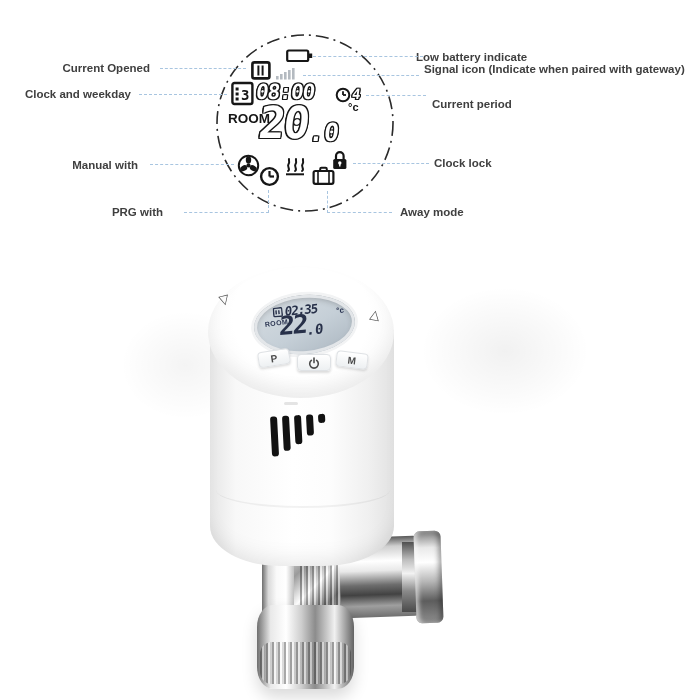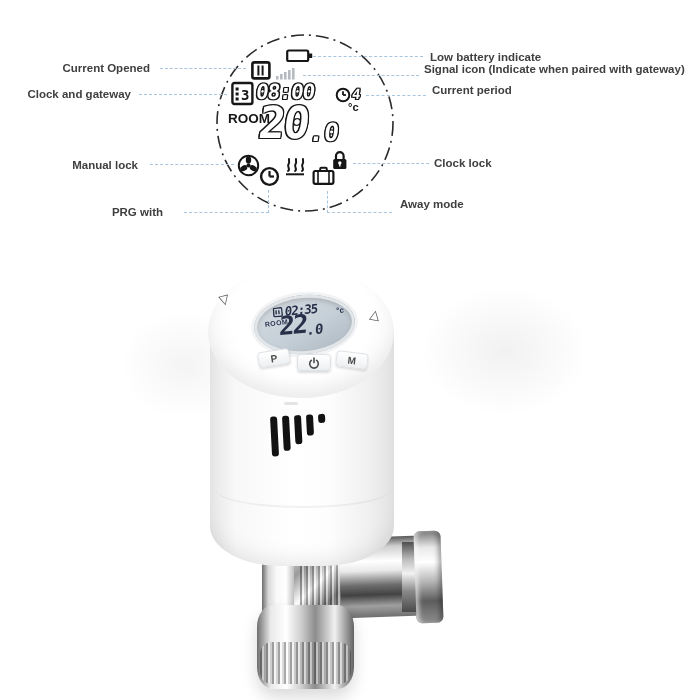--- a/index.html
+++ b/index.html
@@ -161,28 +161,28 @@
     </svg>
 
     <svg class="dicon" style="left:331px;top:149px" width="18" height="22">
       <path d="M5 10 V7 a3.8,3.8 0 0 1 7.6,0 v3" fill="none" stroke="#161616" stroke-width="2.2"></path>
       <rect x="2.2" y="10" width="13.2" height="10" rx="1.6" fill="#161616"></rect>
       <circle cx="8.8" cy="14" r="1.7" fill="#ffffff"></circle>
       <rect x="8.1" y="14.5" width="1.4" height="3" fill="#ffffff"></rect>
     </svg>
 
     <div class="lbl" style="right:550px;top:62px">Current Opened</div>
-    <div class="lbl" style="right:569px;top:88px">Clock and gateway</div>
-    <div class="lbl" style="right:562px;top:159px">Manual lock</div>
+    <div class="lbl" style="right:569px;top:88px">Clock and weekday</div>
+    <div class="lbl" style="right:562px;top:159px">Manual with</div>
     <div class="lbl" style="right:537px;top:206px">PRG with</div>
-    <div class="lbl" style="left:430px;top:51px">Low battery indicate</div>
+    <div class="lbl" style="left:416px;top:51px">Low battery indicate</div>
     <div class="lbl" style="left:424px;top:63px">Signal icon (Indicate when paired with gateway)</div>
-    <div class="lbl" style="left:432px;top:84px">Current period</div>
+    <div class="lbl" style="left:432px;top:98px">Current period</div>
     <div class="lbl" style="left:434px;top:157px">Clock lock</div>
-    <div class="lbl" style="left:400px;top:198px">Away mode</div>
+    <div class="lbl" style="left:400px;top:206px">Away mode</div>
 
     <div class="dline" style="left:160px;top:68px;width:86px"></div>
     <div class="dline" style="left:139px;top:94px;width:88px"></div>
     <div class="dline" style="left:150px;top:164px;width:84px"></div>
     <div class="dline" style="left:184px;top:212px;width:85px"></div>
     <div class="vline" style="left:268px;top:190px;height:23px"></div>
     <div class="dline" style="left:313px;top:56px;width:110px"></div>
     <div class="dline" style="left:303px;top:75px;width:116px"></div>
     <div class="dline" style="left:366px;top:95px;width:60px"></div>
     <div class="dline" style="left:353px;top:163px;width:76px"></div>

